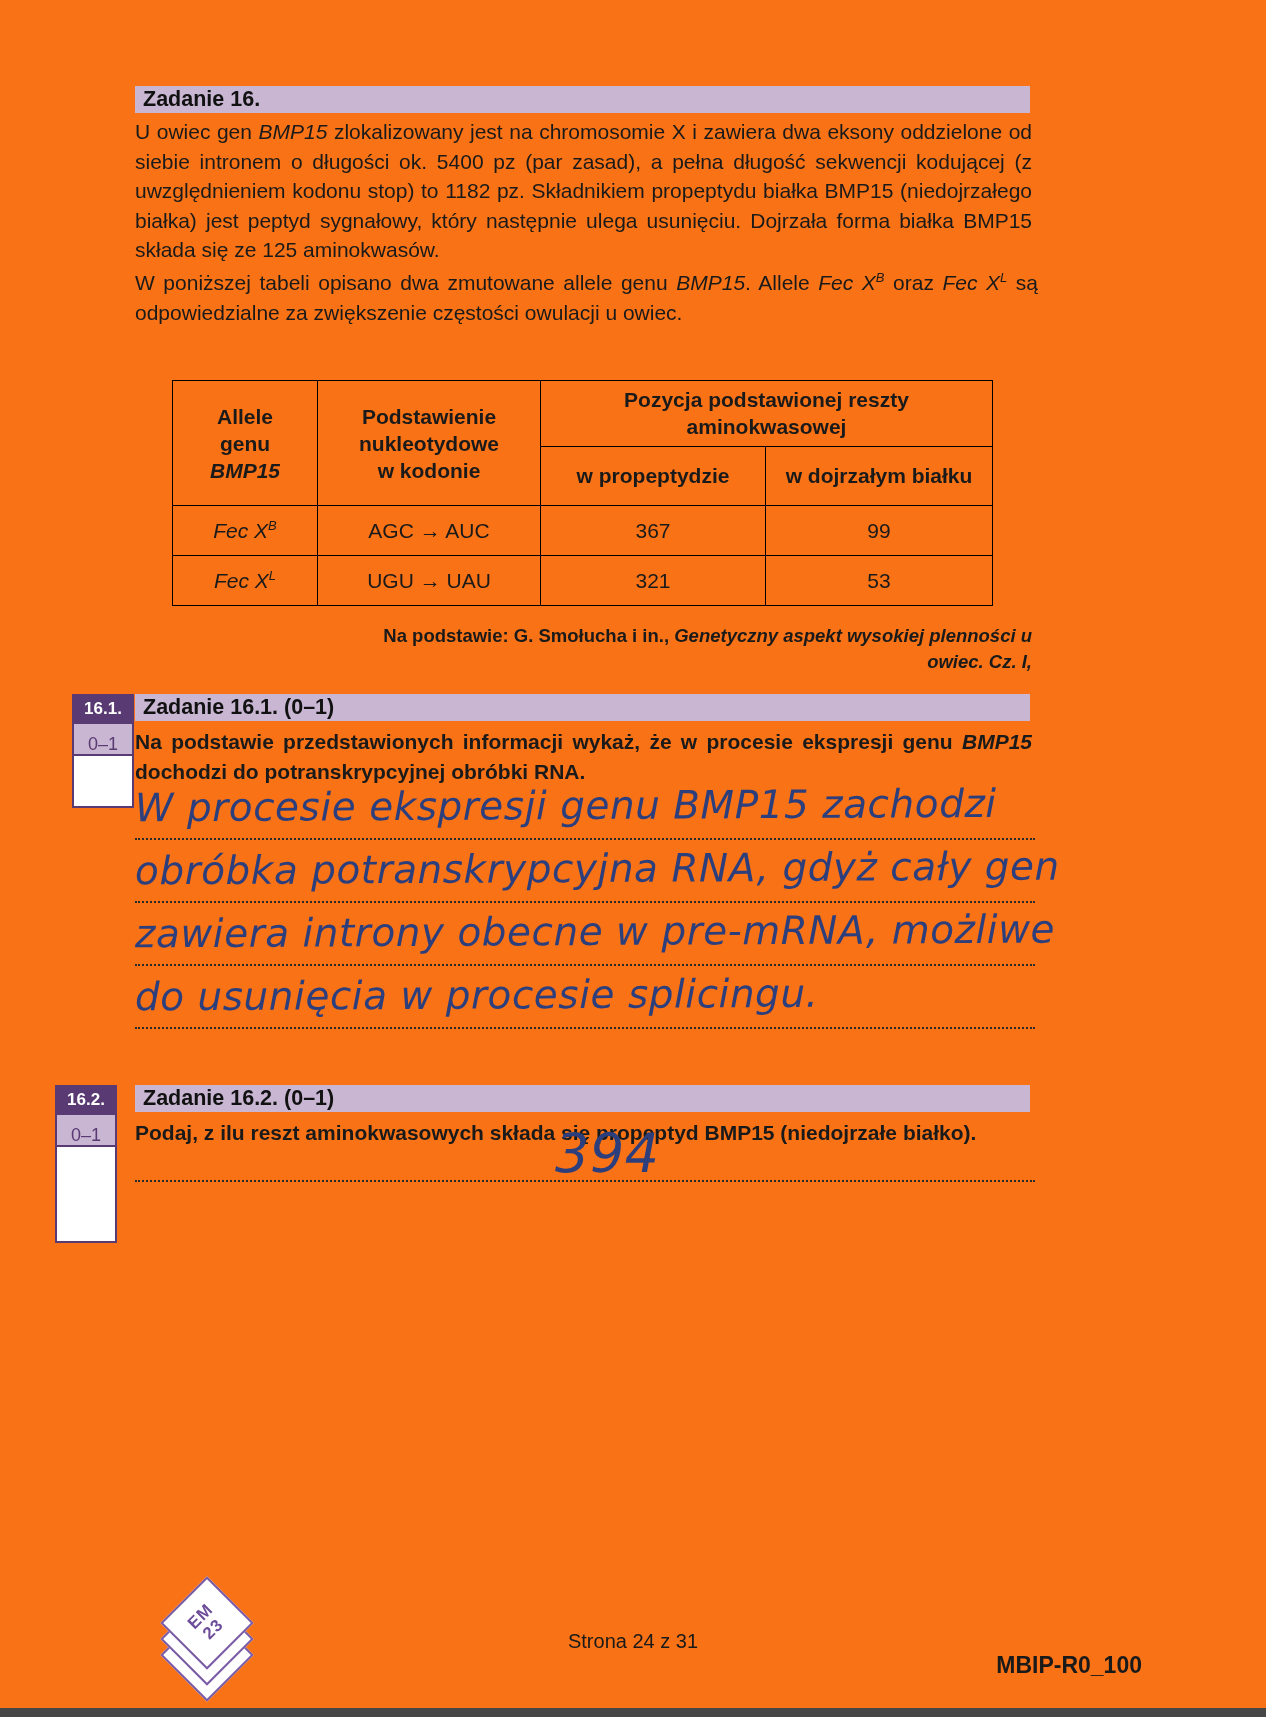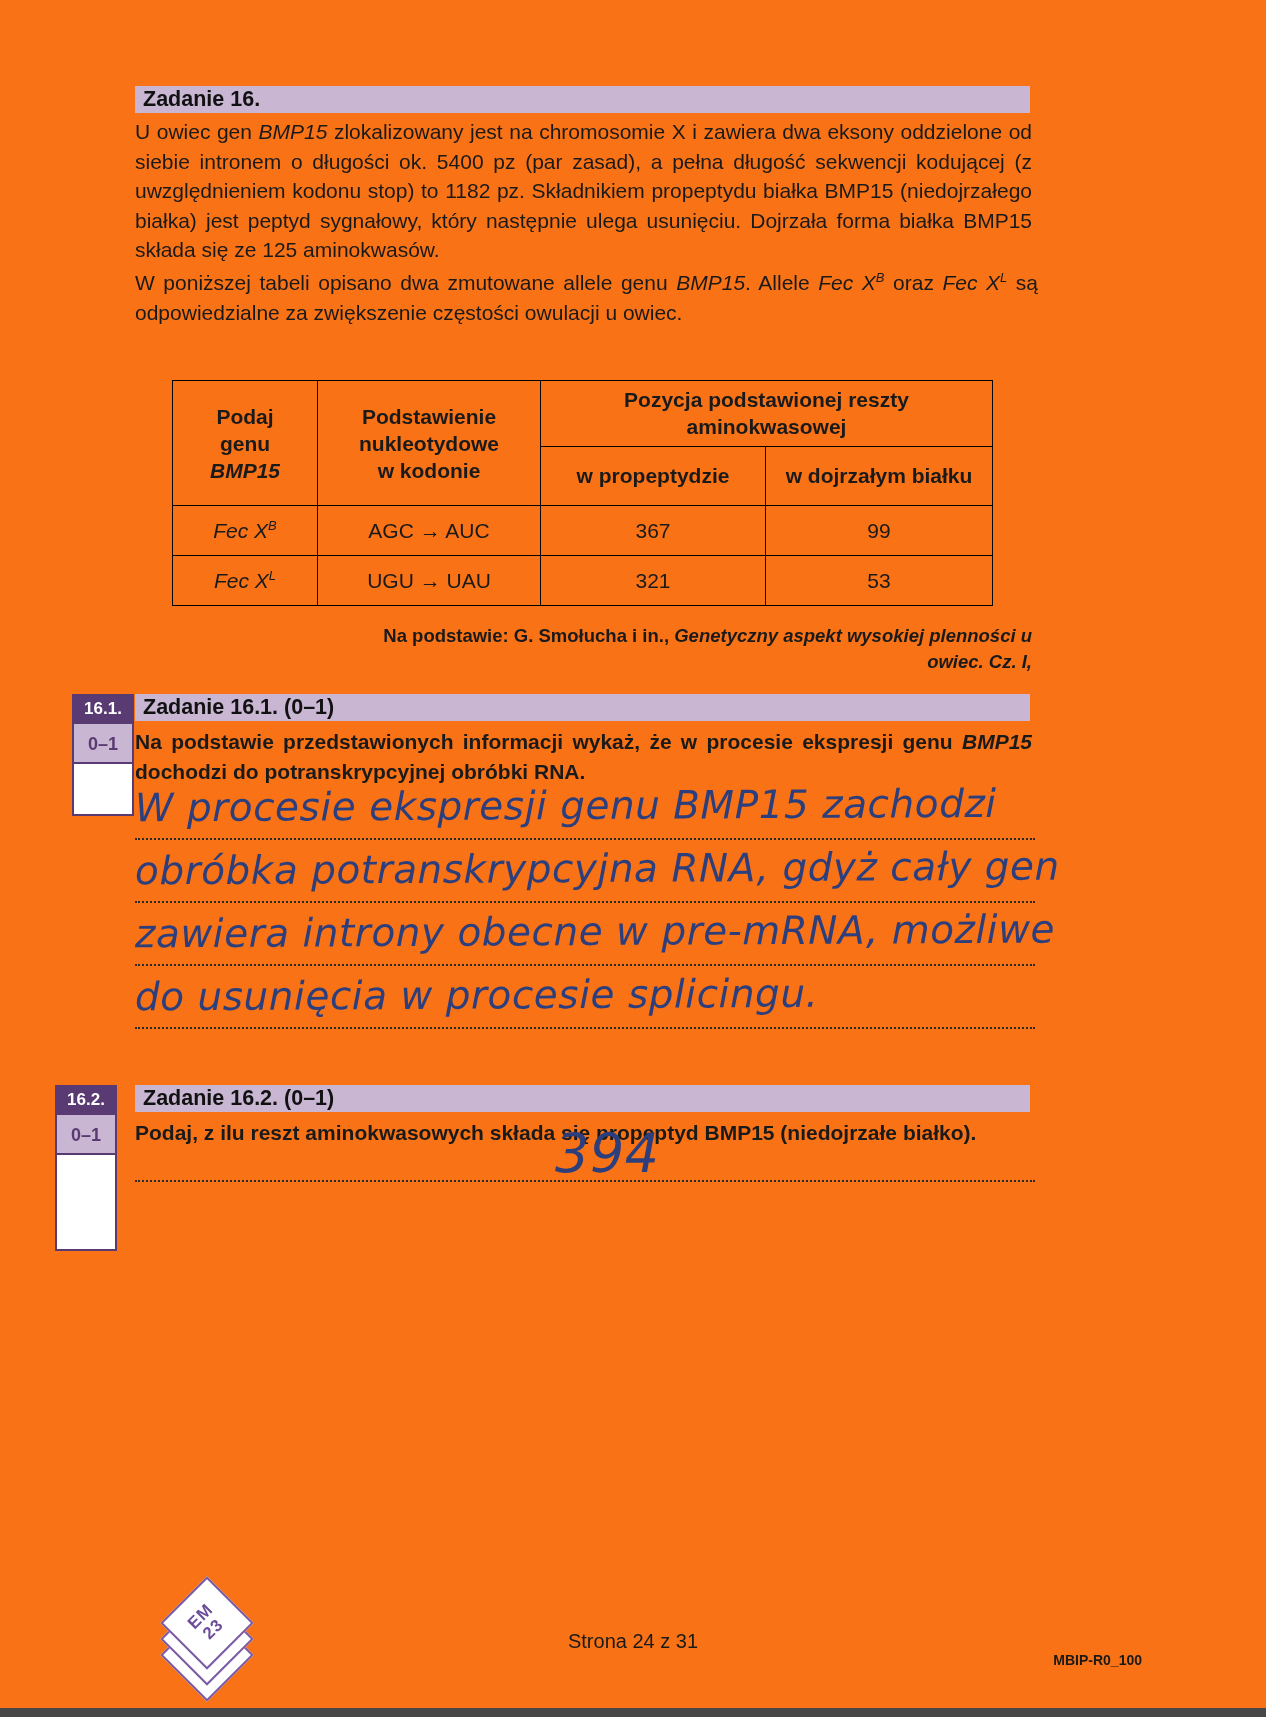--- a/index.html
+++ b/index.html
@@ -46,22 +46,22 @@
   
   .marginbox{width:62px;}
   .mb-code{
     background:#5a3a72;color:#fff;
     font-weight:bold;font-size:17px;
     height:30px;line-height:30px;text-align:center;
   }
   .mb-score{
     background:#c8b6d2;color:#5a3a72;
     border:2px solid #5a3a72;border-top:none;
-    font-weight:bold;font-size:18px;
-    height:40px;line-height:40px;text-align:center;
+    font-weight:normal;font-size:18px;
+    height:32px;line-height:40px;text-align:center;
     box-sizing:border-box;
   }
   .mb-empty{
     background:#fff;
     border:2px solid #5a3a72;border-top:none;
     height:52px;box-sizing:border-box;
   }
   
   .hand{
     font-family:"DejaVu Sans", sans-serif;
@@ -130,21 +130,21 @@
   <table class="geno abs" style="top:380px;left:172px;width:820px;">
     <colgroup>
       <col style="width:145px">
         <col style="width:223px">
         <col style="width:225px">
         <col style="width:227px">
     </colgroup>
     <thead>
       <tr>
         <th rowspan="2" style="height:124px;">
-          <div>Podaj</div>
+          <div>Allele</div>
           <div>genu</div>
           <div class="bi">BMP15</div>
         </th>
         <th rowspan="2">
           <div>Podstawienie</div>
           <div>nukleotydowe</div>
           <div>w kodonie</div>
         </th>
         <th colspan="2" style="height:64px;">
           <div style="width:360px;margin:0 auto;">Pozycja podstawionej reszty aminokwasowej</div>
@@ -226,17 +226,17 @@
     <div class="diamond" style="top:4px;">
       <div class="dtext">
         <div>EM</div>
         <div>23</div>
       </div>
     </div>
   </div>
 
   <div class="abs" style="top:1630px;left:0;width:1266px;text-align:center;font-size:20px;">Strona 24 z 31</div>
 
-  <div class="abs" style="top:1652px;left:892px;width:250px;text-align:right;font-size:14px;font-weight:bold;">MBIP-R0_100</div>
+  <div class="abs" style="top:1652px;left:892px;width:250px;text-align:right;font-size:23px;font-weight:bold;">MBIP-R0_100</div>
 
   <div class="bottombar"></div>
 
 </div>
 
 </body></html>

